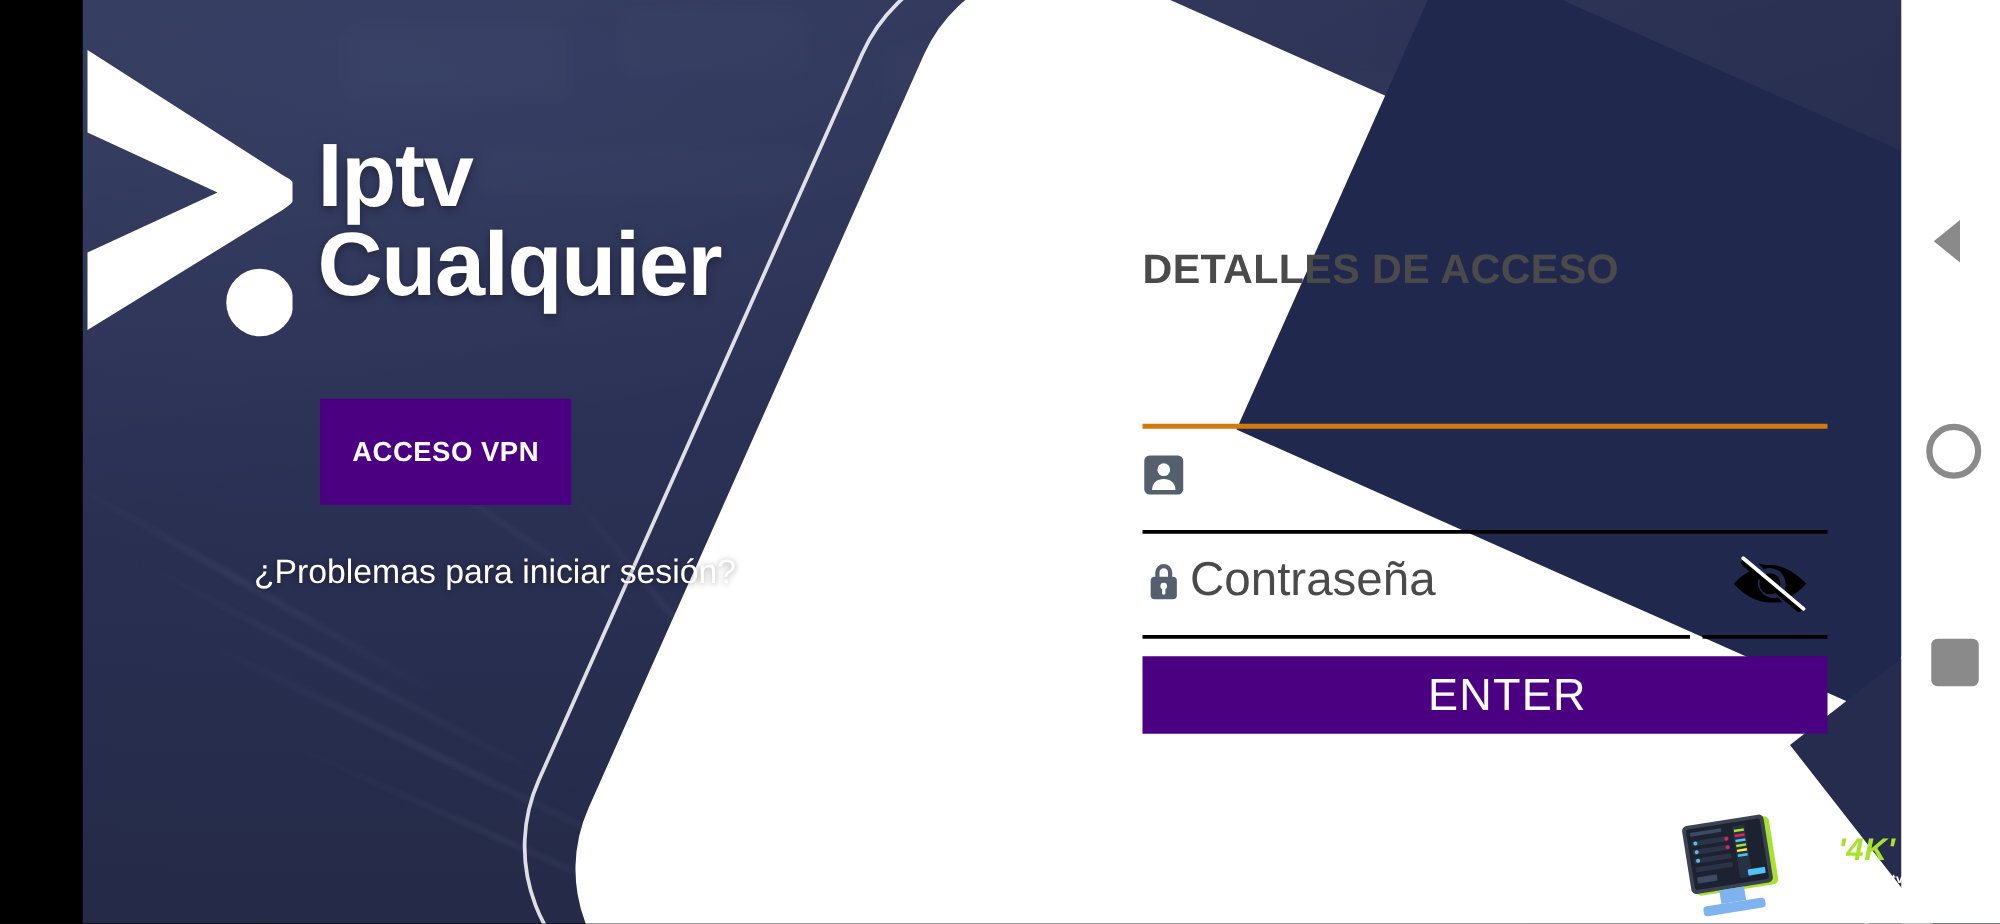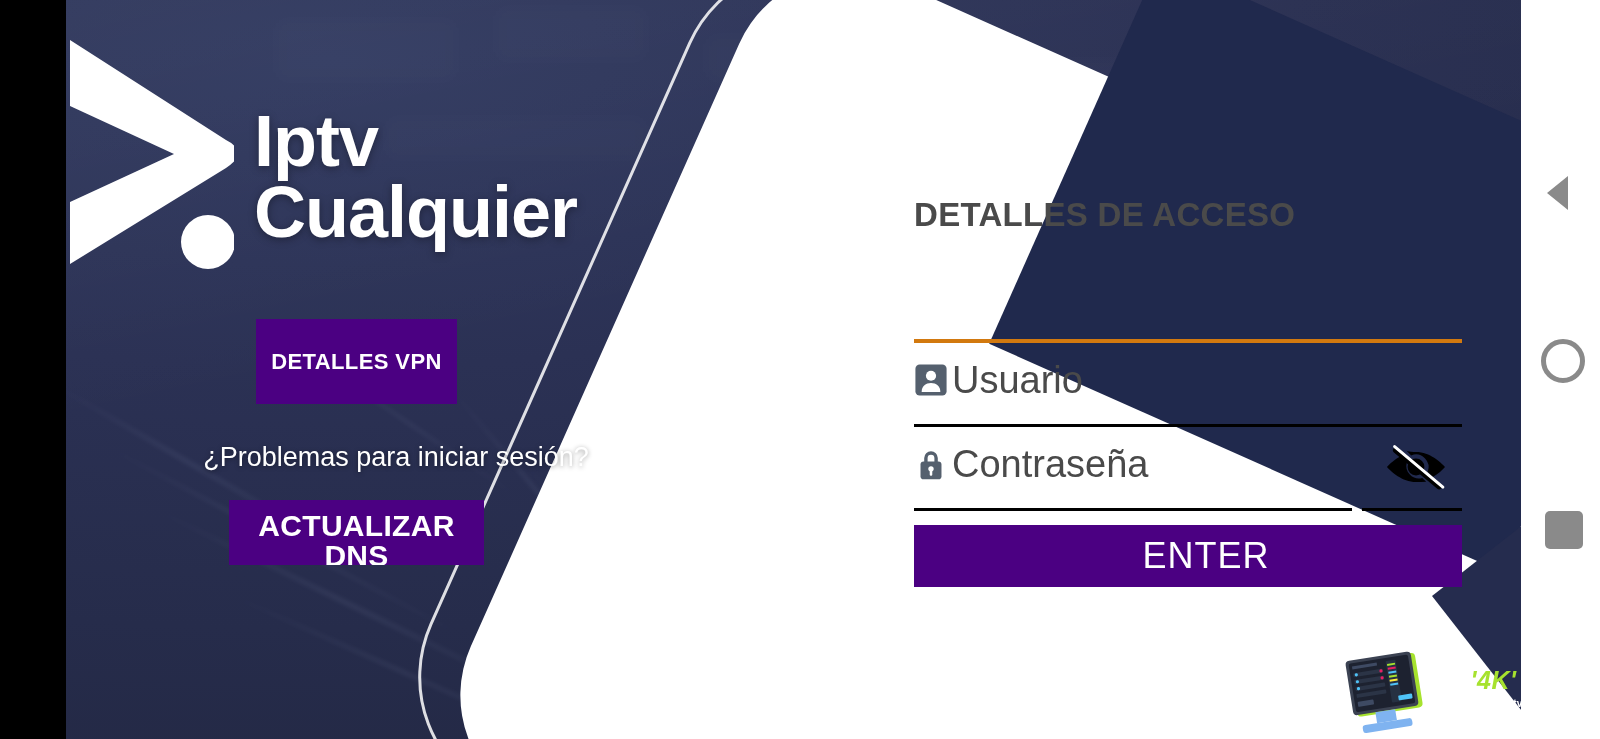--- a/index.html
+++ b/index.html
@@ -325,45 +325,43 @@
           <path d="M4 12 L4 78 L108 126 L4 174 L4 236 L160 140 Q172 132 172 126 Q172 118 160 112 Z" fill="#ffffff"></path>
           <circle cx="142" cy="214" r="27" fill="#ffffff"></circle>
         </svg>
       </div>
       <div class="logo-words">
         <span>Iptv</span>
         <span class="w2">Cualquier</span>
       </div>
     </div>
 
-    <button class="btn-vpn">DETALLES VPN</button>
+    <button class="btn-vpn">ACCESO VPN</button>
 
     <div class="help-text">¿Problemas para iniciar sesión?</div>
 
-    <button class="btn-dns">ACTUALIZAR DNS</button>
   </div>
 
   <div class="form">
 
     <div class="form-title">DETALLES DE ACCESO</div>
 
     <div class="field">
       <div class="underline focused"></div>
     </div>
 
     <div class="field">
       <div class="field-row">
         <span class="fi">
           <svg viewBox="0 0 24 24" xmlns="http://www.w3.org/2000/svg">
             <rect x="1" y="1" width="22" height="22" rx="3" fill="#55606e"></rect>
             <circle cx="12" cy="9" r="3.6" fill="#ffffff"></circle>
             <path d="M5.4 20.5 C5.4 16.3 8.4 14.2 12 14.2 C15.6 14.2 18.6 16.3 18.6 20.5 Z" fill="#ffffff"></path>
           </svg>
         </span>
-        <span class="fv">Usuario</span>
       </div>
       <div class="underline"></div>
     </div>
 
     <div class="field field-pass">
       <div class="field-row">
         <span class="fi">
           <svg viewBox="0 0 24 24" xmlns="http://www.w3.org/2000/svg">
             <path d="M7.2 10.5 V7.8 A4.8 4.8 0 0 1 16.8 7.8 V10.5 H14.4 V7.8 A2.4 2.4 0 0 0 9.6 7.8 V10.5 Z" fill="#55606e"></path>
             <rect x="4.6" y="10.2" width="14.8" height="12.6" rx="2.2" fill="#55606e"></rect>

